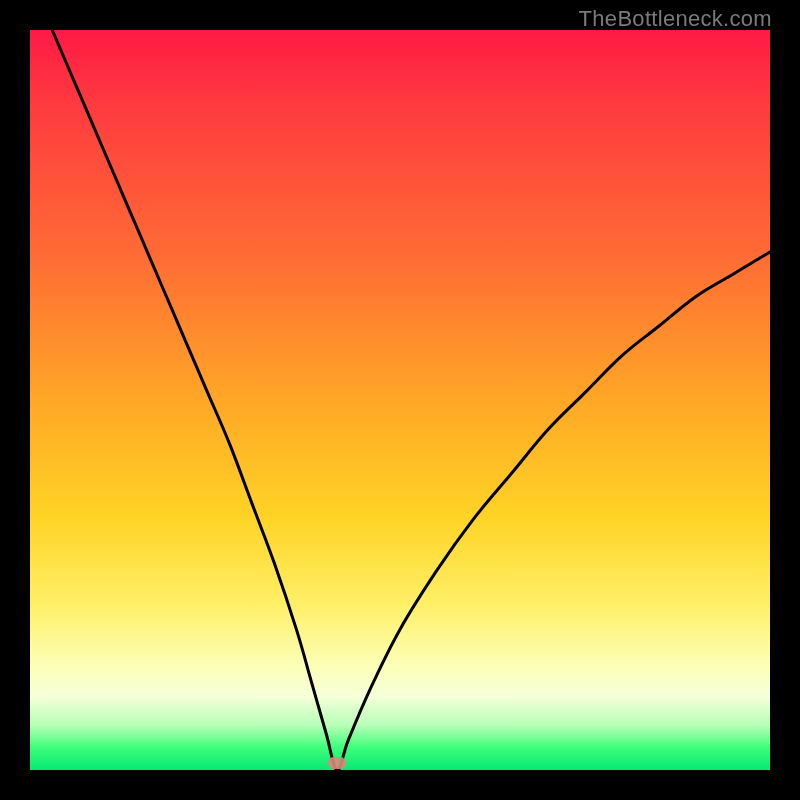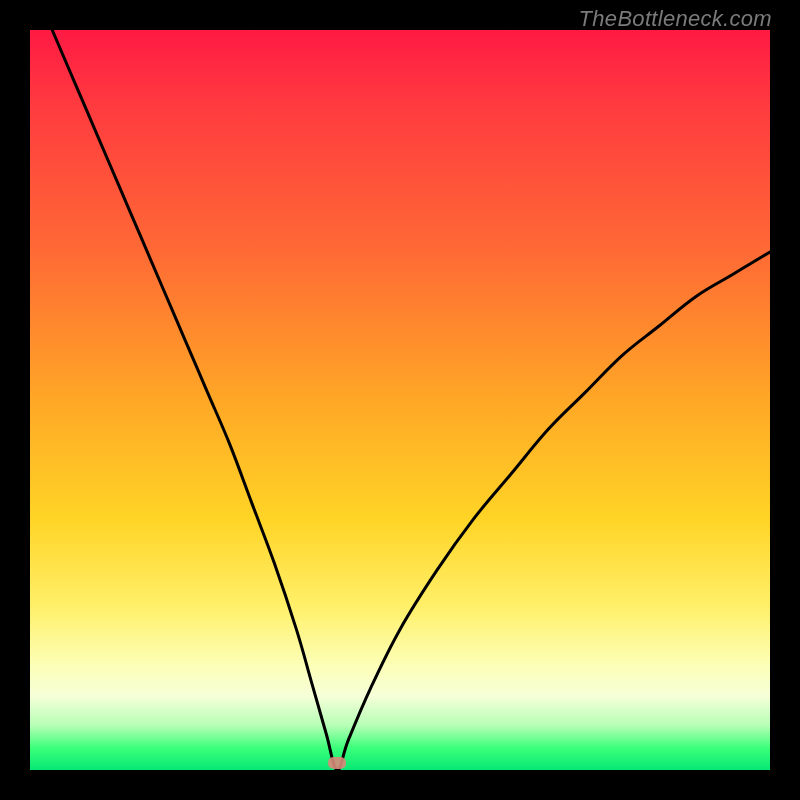--- a/index.html
+++ b/index.html
@@ -9,21 +9,20 @@
     height: 800px;
     overflow: hidden;
     background: #000;
     font-family: Arial, Helvetica, sans-serif;
   }
   .frame {
     position: relative;
     width: 784px;
     height: 800px;
     background: #000;
-    font-style: italic;
   }
   .plot-area {
     position: absolute;
     left: 30px;
     top: 30px;
     width: 740px;
     height: 740px;
     
     background: linear-gradient(
       to bottom,

